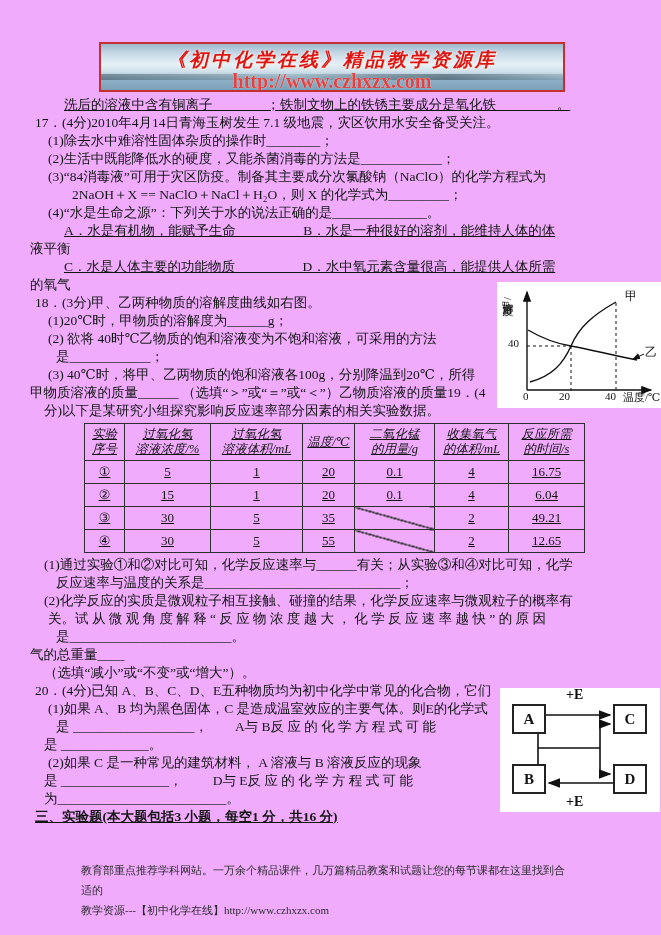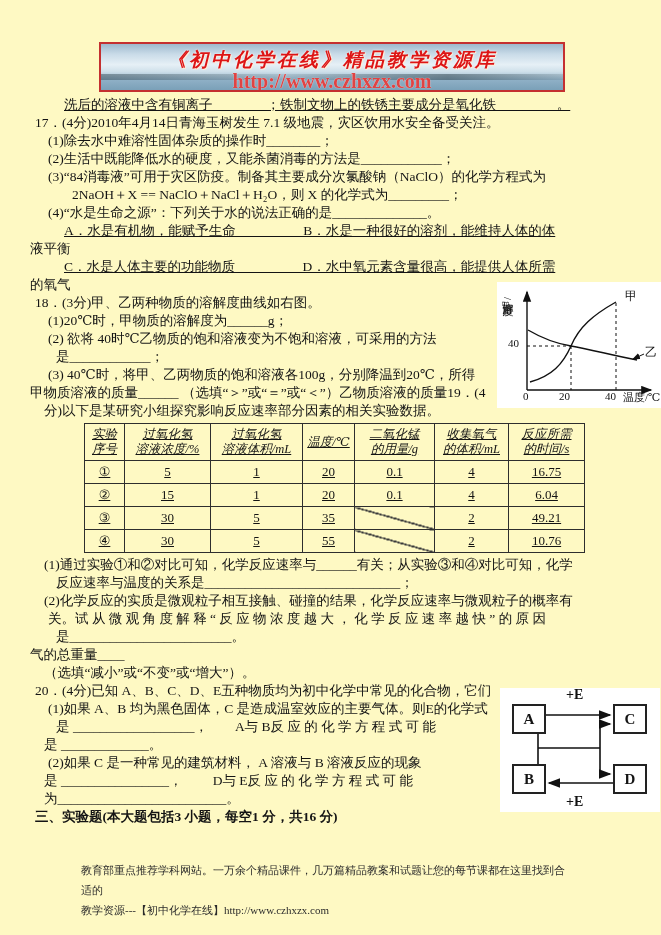--- a/index.html
+++ b/index.html
@@ -1,33 +1,33 @@
 <!DOCTYPE html>
 <html><head>
 <meta charset="utf-8">
 <style>
   html,body{margin:0;padding:0;background:#888;}
-  .page{position:relative;width:661px;height:935px;background:#fef9c3;overflow:hidden;
+  .page{position:relative;width:661px;height:935px;background:#f0abfc;overflow:hidden;
         font-family:"Liberation Serif","DejaVu Serif",serif;color:#141414;}
   
   .banner{position:absolute;left:99px;top:42px;width:466px;height:50px;box-sizing:border-box;
           border:2px solid #c43030;text-align:center;overflow:hidden;
           background:linear-gradient(180deg,#9db9cd 0%,#c9dbe8 22%,#e6f0f6 45%,#cfe0ea 60%,#8fb0c6 78%,#7aa0b8 100%);}
   .banner:before{content:"";position:absolute;left:0;top:30px;width:100%;height:6px;
           background:linear-gradient(90deg,rgba(40,60,70,.45),rgba(90,110,120,.15) 40%,rgba(40,60,70,.5) 75%,rgba(90,110,120,.2));}
   .banner-title{position:relative;margin-top:3px;font-size:19px;font-weight:bold;font-style:italic;
           color:#dd1515;letter-spacing:3px;text-shadow:0 0 2px #fff,1px 1px 0 #ffe9d0;}
   .banner-url{position:relative;font-size:20px;font-weight:bold;color:#e04343;margin-top:-3px;
           text-shadow:0 0 1px #fff;}
   
   .content{position:absolute;left:30px;top:96px;width:608px;font-size:13.5px;line-height:18px;}
   .ln{white-space:pre;}
   .i0{padding-left:0;}   .i5{padding-left:5px;}  .i14{padding-left:14px;}
   .i18{padding-left:18px;} .i26{padding-left:26px;} .i34{padding-left:34px;text-decoration:underline;} .i42{padding-left:42px;}
-  .bold{font-weight:bold;}
+  .bold{font-weight:bold;text-decoration:underline;}
   
   table.exp{border-collapse:collapse;table-layout:fixed;width:500px;margin:3px 0 3px 54px;
             font-size:13px;text-decoration:underline;}
   table.exp th,table.exp td{border:1px solid #2e2e2e;text-align:center;padding:1px 0;}
   table.exp th{font-style:italic;font-weight:normal;white-space:pre-line;line-height:15px;height:34px;font-size:12.5px;}
   table.exp td{height:20px;}
   td.slash{background-image:linear-gradient(to top right,transparent calc(50% - 0.8px),#3a3a3a calc(50% - 0.8px),#3a3a3a calc(50% + 0.8px),transparent calc(50% + 0.8px));}
   
   .chart{position:absolute;left:497px;top:282px;width:164px;height:126px;background:#fff;font-size:11px;}
   .chart svg{position:absolute;left:0;top:0;}
@@ -133,21 +133,21 @@
             <td>2</td>
             <td>49.21</td>
           </tr>
           <tr>
             <td>④</td>
             <td>30</td>
             <td>5</td>
             <td>55</td>
             <td class="slash"></td>
             <td>2</td>
-            <td>10.76</td>
+            <td>12.65</td>
           </tr>
         </tbody>
     </table>
 
     <div class="ln i14">(1)通过实验①和②对比可知，化学反应速率与______有关；从实验③和④对比可知，化学</div>
     <div class="ln i26">反应速率与温度的关系是_____________________________；</div>
     <div class="ln i14">(2)化学反应的实质是微观粒子相互接触、碰撞的结果，化学反应速率与微观粒子的概率有</div>
     <div class="ln i18">关。试 从 微 观 角 度 解 释 “ 反 应 物 浓 度 越 大 ， 化 学 反 应 速 率 越 快 ” 的 原 因</div>
     <div class="ln i26">是________________________。</div>
     <div class="ln i0">气的总重量____</div>

